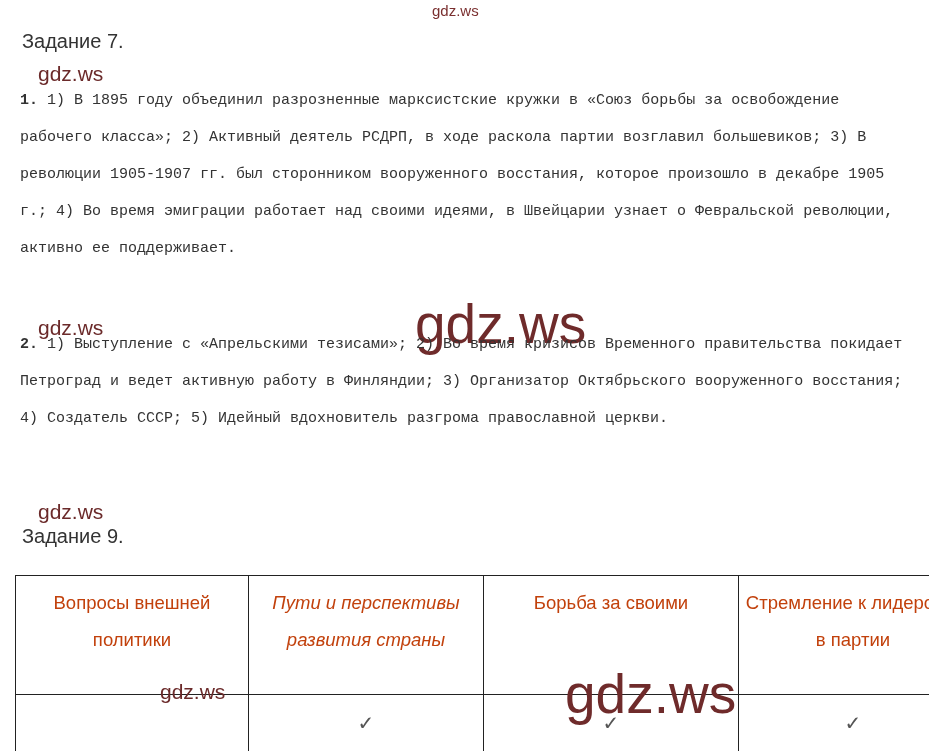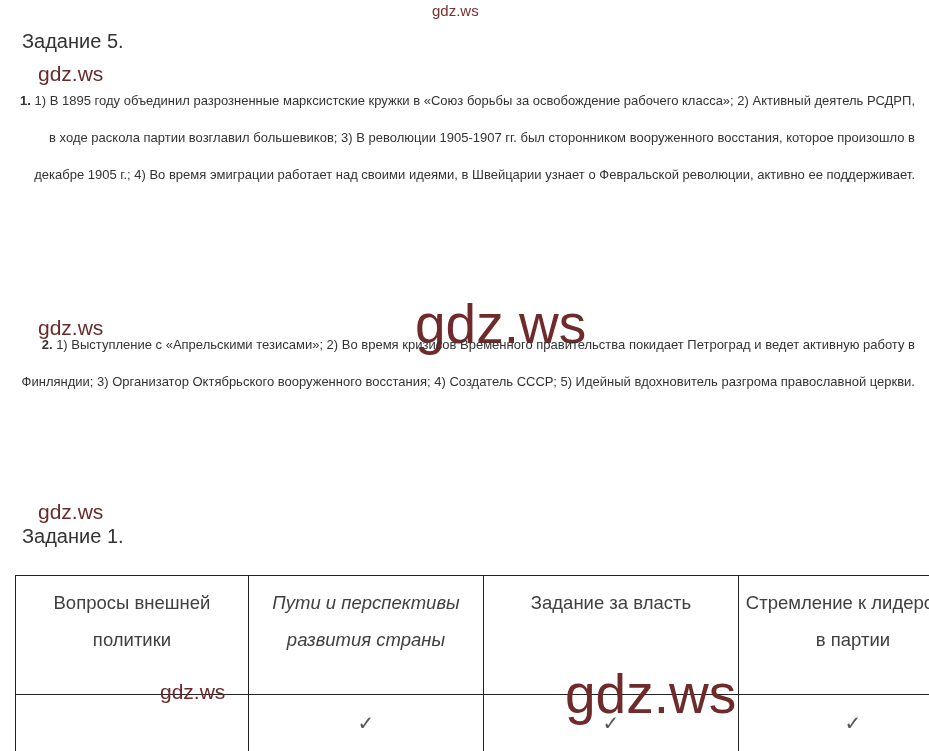--- a/index.html
+++ b/index.html
@@ -62,24 +62,25 @@
     white-space: nowrap;
   }
   .task6 { top: 30px; left: 22px; }
   .task7 { top: 525px; left: 22px; }
 
   
   .para {
     position: absolute;
     left: 20px;
     width: 895px;
-    font-size: 13px;
+    font-size: 15px;
     line-height: 37px;
     color: #333;
-    text-align: right;
+    text-align: left;
+    font-family: Liberation Mono, monospace;
   }
   .para .num {
     font-weight: bold;
   }
   .para1 { top: 82px; }
   .para2 { top: 326px; }
 
   
   .tbl {
     position: absolute;
@@ -92,21 +93,21 @@
   .tbl td {
     border: 1px solid #222;
     vertical-align: top;
     padding: 0;
   }
   .tbl .hdr {
     height: 110px;
     text-align: center;
     font-size: 18.5px;
     line-height: 37px;
-    color: #404040;
+    color: #c2410c;
     padding: 8px 6px 0 6px;
   }
   .tbl .row2 td {
     height: 58px;
     text-align: center;
     font-size: 17px;
     color: #444;
     vertical-align: middle;
   }
   .check {
@@ -120,47 +121,47 @@
   .col3 { width: 242px; }
   .col4 { width: 216px; }
 </style>
 </head>
 <body>
 
 <div class="page">
 
   <div class="wm wm-top">gdz.ws</div>
 
-  <div class="task-heading task6">Задание 5.</div>
+  <div class="task-heading task6">Задание 7.</div>
 
   <div class="wm wm-s1">gdz.ws</div>
 
   <div class="para para1">
     <span class="num">1.</span>
     <span>1) В 1895 году объединил разрозненные марксистские кружки в «Союз борьбы за освобождение рабочего класса»; 2) Активный деятель РСДРП, в ходе раскола партии возглавил большевиков; 3) В революции 1905-1907 гг. был сторонником вооруженного восстания, которое произошло в декабре 1905 г.; 4) Во время эмиграции работает над своими идеями, в Швейцарии узнает о Февральской революции, активно ее поддерживает.</span>
   </div>
 
   <div class="wm wm-s2">gdz.ws</div>
   <div class="wm wm-big">gdz.ws</div>
 
   <div class="para para2">
     <span class="num">2.</span>
     <span>1) Выступление с «Апрельскими тезисами»; 2) Во время кризисов Временного правительства покидает Петроград и ведет активную работу в Финляндии; 3) Организатор Октябрьского вооруженного восстания; 4) Создатель СССР; 5) Идейный вдохновитель разгрома православной церкви.</span>
   </div>
 
   <div class="wm wm-s3">gdz.ws</div>
 
-  <div class="task-heading task7">Задание 1.</div>
+  <div class="task-heading task7">Задание 9.</div>
 
   <table class="tbl">
     <tbody>
         <tr>
       <td class="hdr col1">Вопросы внешней политики</td>
       <td class="hdr col2">Пути и перспективы развития страны</td>
-      <td class="hdr col3">Задание за власть</td>
+      <td class="hdr col3">Борьба за своими</td>
       <td class="hdr col4">Стремление к лидерству в партии</td>
     </tr>
     <tr class="row2">
       <td><span class="check"></span></td>
       <td><span class="check">✓</span></td>
       <td><span class="check">✓</span></td>
       <td><span class="check">✓</span></td>
     </tr>
   </tbody>
     </table>

